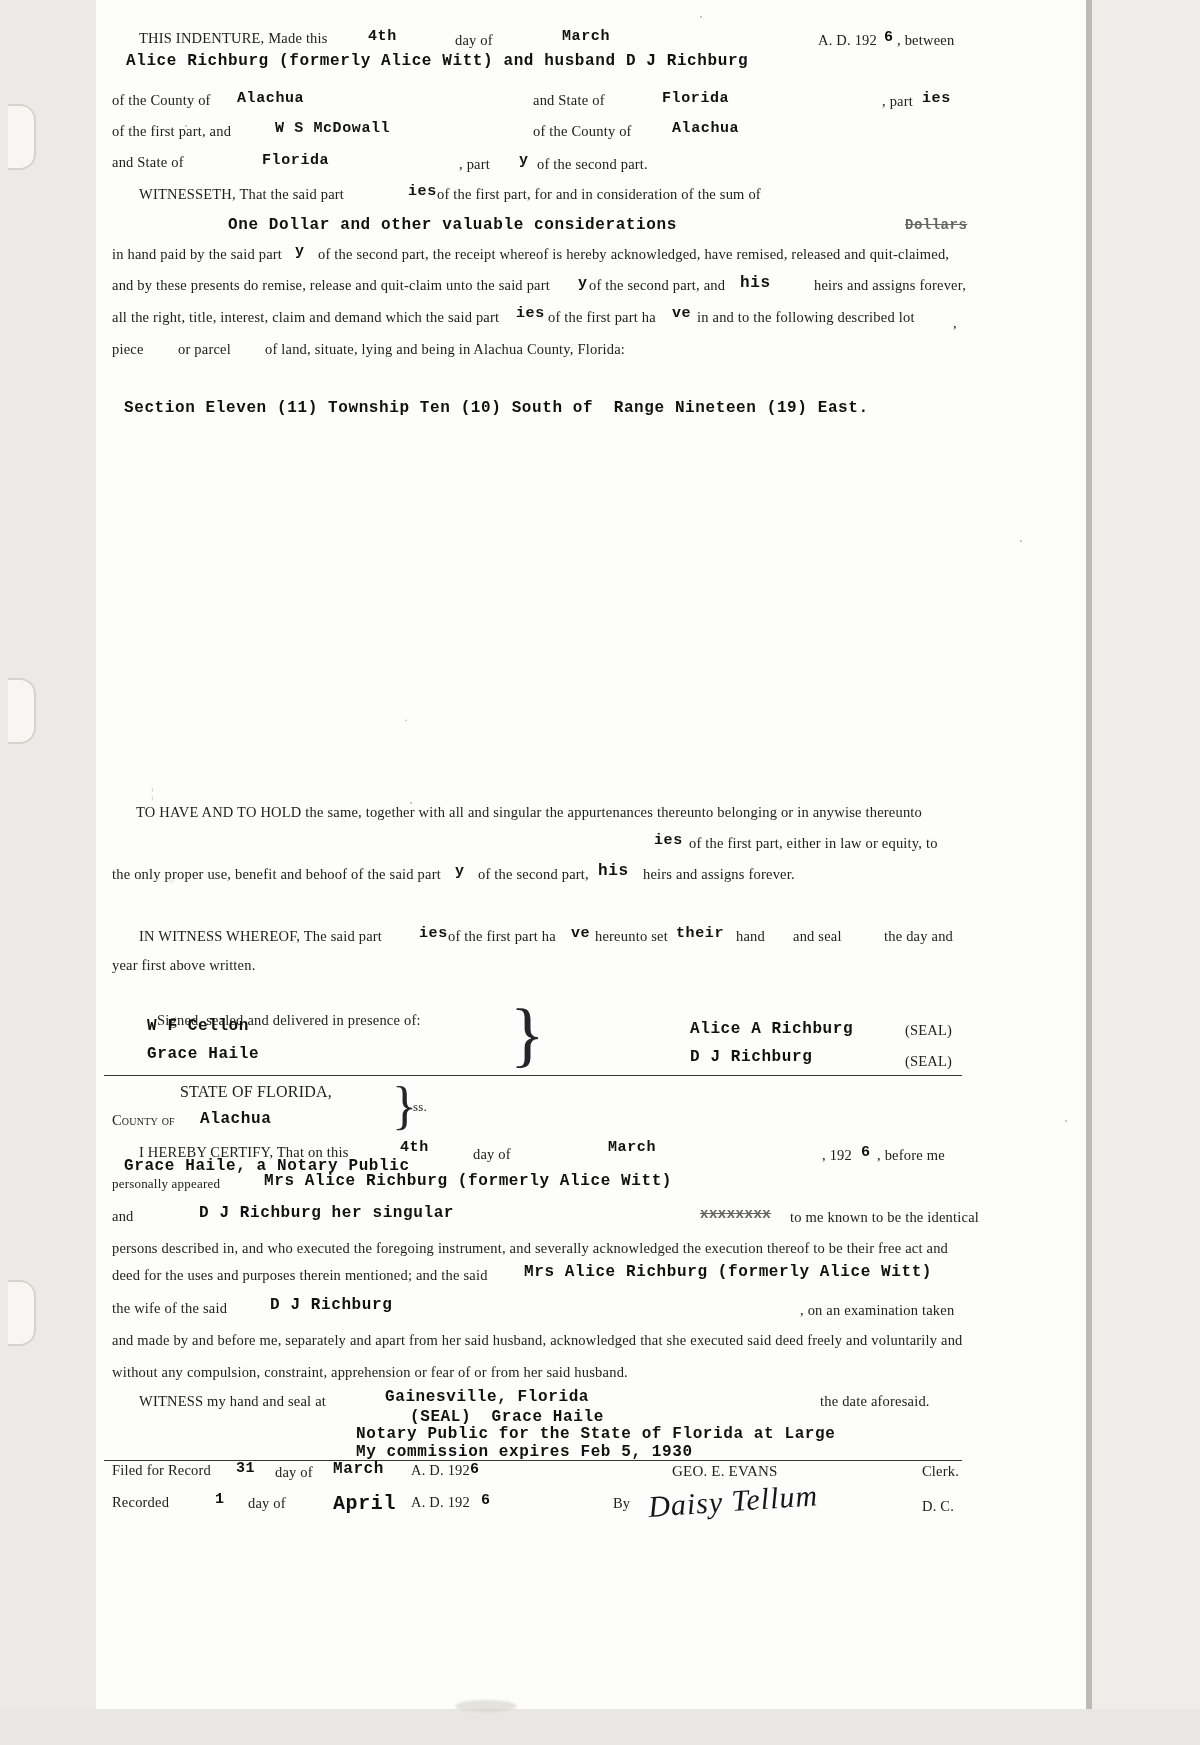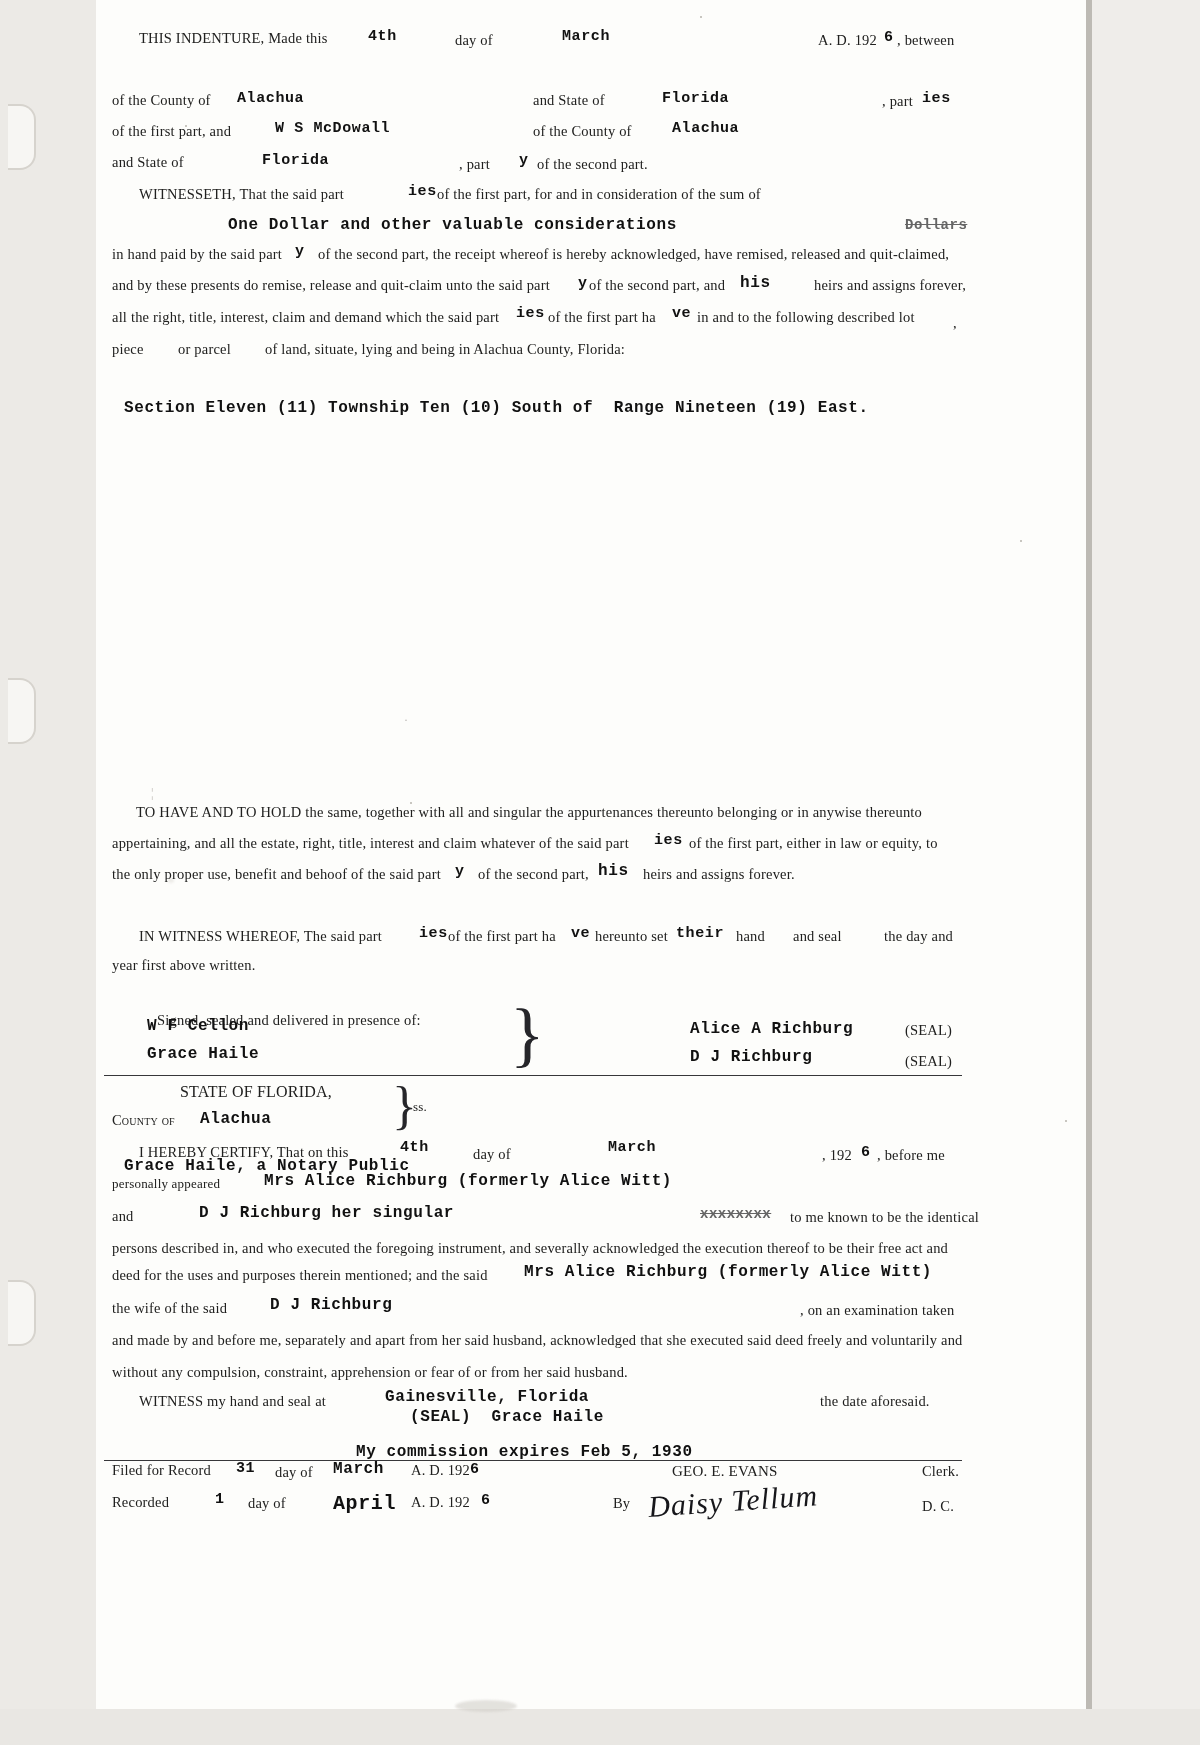--- a/index.html
+++ b/index.html
@@ -150,20 +150,21 @@
   <div class="smudge" style="left:168px;top:878px;width:6px;height:5px;opacity:.35;"></div>
 
   <div class="pr" style="left:139px; top:30px;">THIS INDENTURE, Made this</div>
   <div class="tw b" style="left:368px; top:28px;">4th</div>
   <div class="pr" style="left:455px; top:32px;">day of</div>
   <div class="tw b" style="left:562px; top:28px;">March</div>
   <div class="pr" style="left:818px; top:32px;">A. D. 192</div>
   <div class="tw b" style="left:884px; top:29px;">6</div>
   <div class="pr" style="left:897px; top:32px;">, between</div>
 
+  <div class="tw b" style="left:126px; top:52px; font-size:16px;">Alice Richburg (formerly Alice Witt) and husband D J Richburg</div>
 
   <div class="pr" style="left:112px; top:92px;">of the County of</div>
   <div class="tw b" style="left:237px; top:90px;">Alachua</div>
   <div class="pr" style="left:533px; top:92px;">and State of</div>
   <div class="tw b" style="left:662px; top:90px;">Florida</div>
   <div class="pr" style="left:882px; top:93px;">, part</div>
   <div class="tw b" style="left:922px; top:90px;">ies</div>
 
   <div class="pr" style="left:112px; top:123px;">of the first part, and</div>
   <div class="tw b" style="left:275px; top:120px;">W S McDowall</div>
@@ -203,21 +204,20 @@
   <div class="pr" style="left:112px; top:341px;">piece</div>
   <div class="pr" style="left:178px; top:341px;">or parcel</div>
   <div class="pr" style="left:265px; top:341px;">of land, situate, lying and being in Alachua County, Florida:</div>
 
   <div class="tw b" style="left:124px; top:399px; font-size:16px;">Section Eleven (11) Township Ten (10) South of  Range Nineteen (19) East.</div>
 
   <div class="faint" style="left:404px; top:713px;">·</div>
   <div class="faint" style="left:151px; top:786px;">¦</div>
 
   <div class="pr" style="left:136px; top:804px;">TO HAVE AND TO HOLD the same, together with all and singular the appurtenances thereunto belonging or in anywise thereunto</div>
-  <div class="pr" style="left:112px; top:835px;">appertaining, and all the estate, right, title, interest and claim whatever of the said part</div>
   <div class="tw b" style="left:654px; top:832px;">ies</div>
   <div class="pr" style="left:689px; top:835px;">of the first part, either in law or equity, to</div>
   <div class="pr" style="left:112px; top:866px;">the only proper use, benefit and behoof of the said part</div>
   <div class="tw b" style="left:455px; top:863px;">y</div>
   <div class="pr" style="left:478px; top:866px;">of the second part,</div>
   <div class="tw b" style="left:598px; top:862px; font-size:16px;">his</div>
   <div class="pr" style="left:643px; top:866px;">heirs and assigns forever.</div>
 
   <div class="pr" style="left:139px; top:928px;">IN WITNESS WHEREOF, The said part</div>
   <div class="tw b" style="left:419px; top:925px;">ies</div>
@@ -276,20 +276,21 @@
   <div class="pr" style="left:800px; top:1302px;">, on an examination taken</div>
 
   <div class="pr" style="left:112px; top:1332px;">and made by and before me, separately and apart from her said husband, acknowledged that she executed said deed freely and voluntarily and</div>
   <div class="pr" style="left:112px; top:1364px;">without any compulsion, constraint, apprehension or fear of or from her said husband.</div>
 
   <div class="pr" style="left:139px; top:1393px;">WITNESS my hand and seal at</div>
   <div class="tw b" style="left:385px; top:1388px; font-size:16px;text-align:right;">Gainesville, Florida</div>
   <div class="pr" style="left:820px; top:1393px;">the date aforesaid.</div>
 
   <div class="tw b" style="left:410px; top:1408px; font-size:16px;">(SEAL)  Grace Haile</div>
+  <div class="tw b" style="left:356px; top:1425px; font-size:16px;">Notary Public for the State of Florida at Large</div>
   <div class="tw b" style="left:356px; top:1443px; font-size:16px;">My commission expires Feb 5, 1930</div>
 
   <div class="rule" style="left:104px; top:1460px; width:858px;"></div>
 
   <div class="pr" style="left:112px; top:1462px;">Filed for Record</div>
   <div class="tw b" style="left:236px; top:1460px;">31</div>
   <div class="pr" style="left:275px; top:1464px;">day of</div>
   <div class="tw b" style="left:333px; top:1460px; font-size:16px;">March</div>
   <div class="pr" style="left:411px; top:1462px;">A. D. 192</div>
   <div class="tw b" style="left:470px; top:1461px;">6</div>

